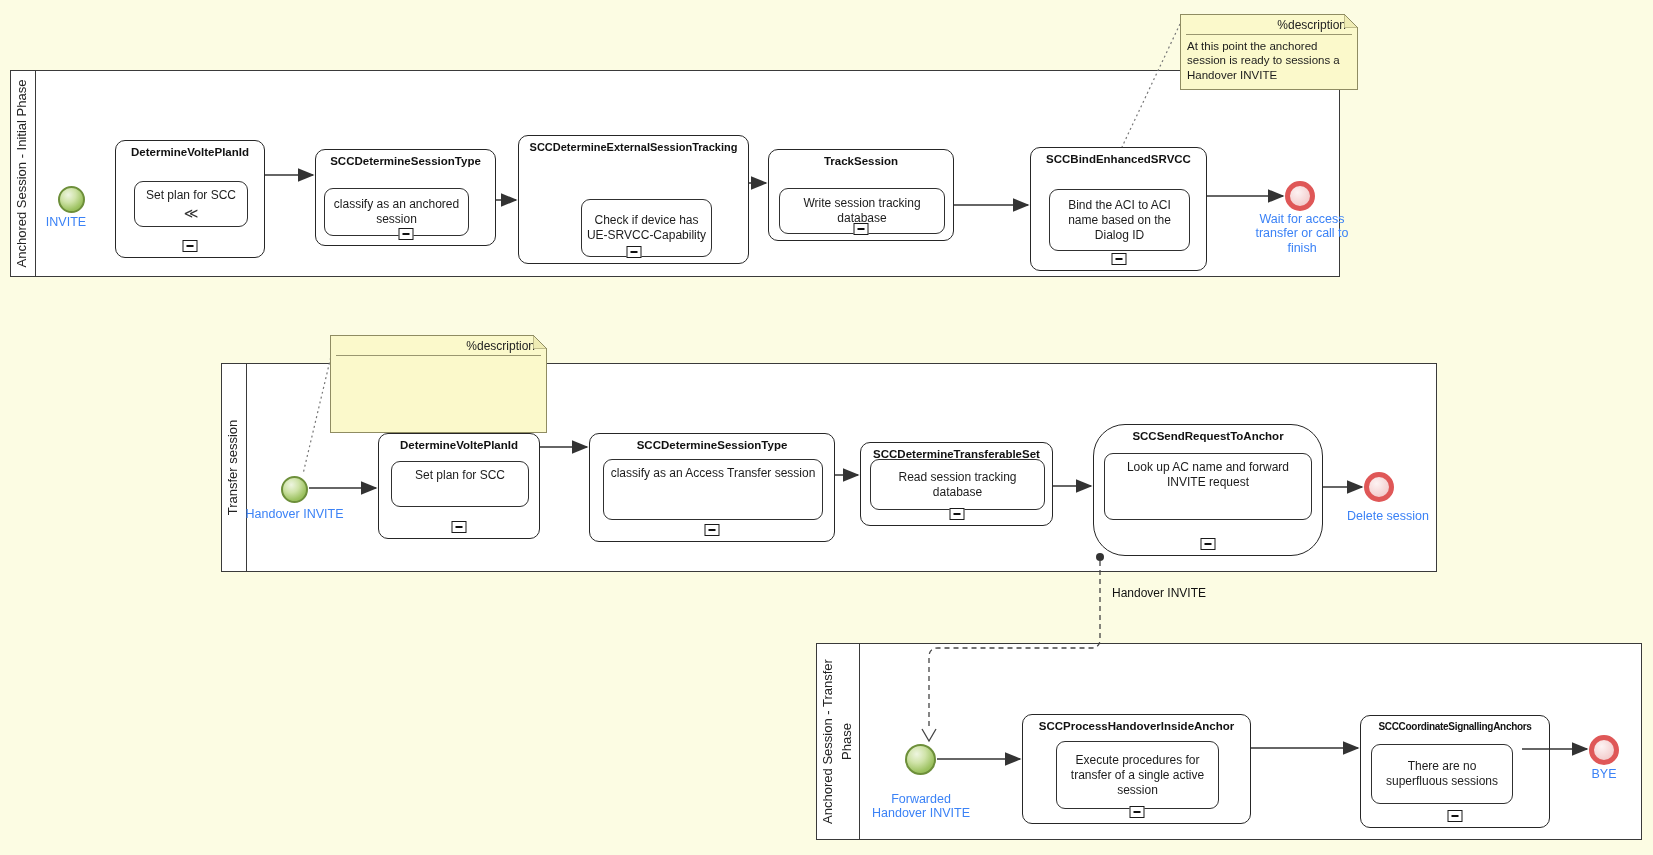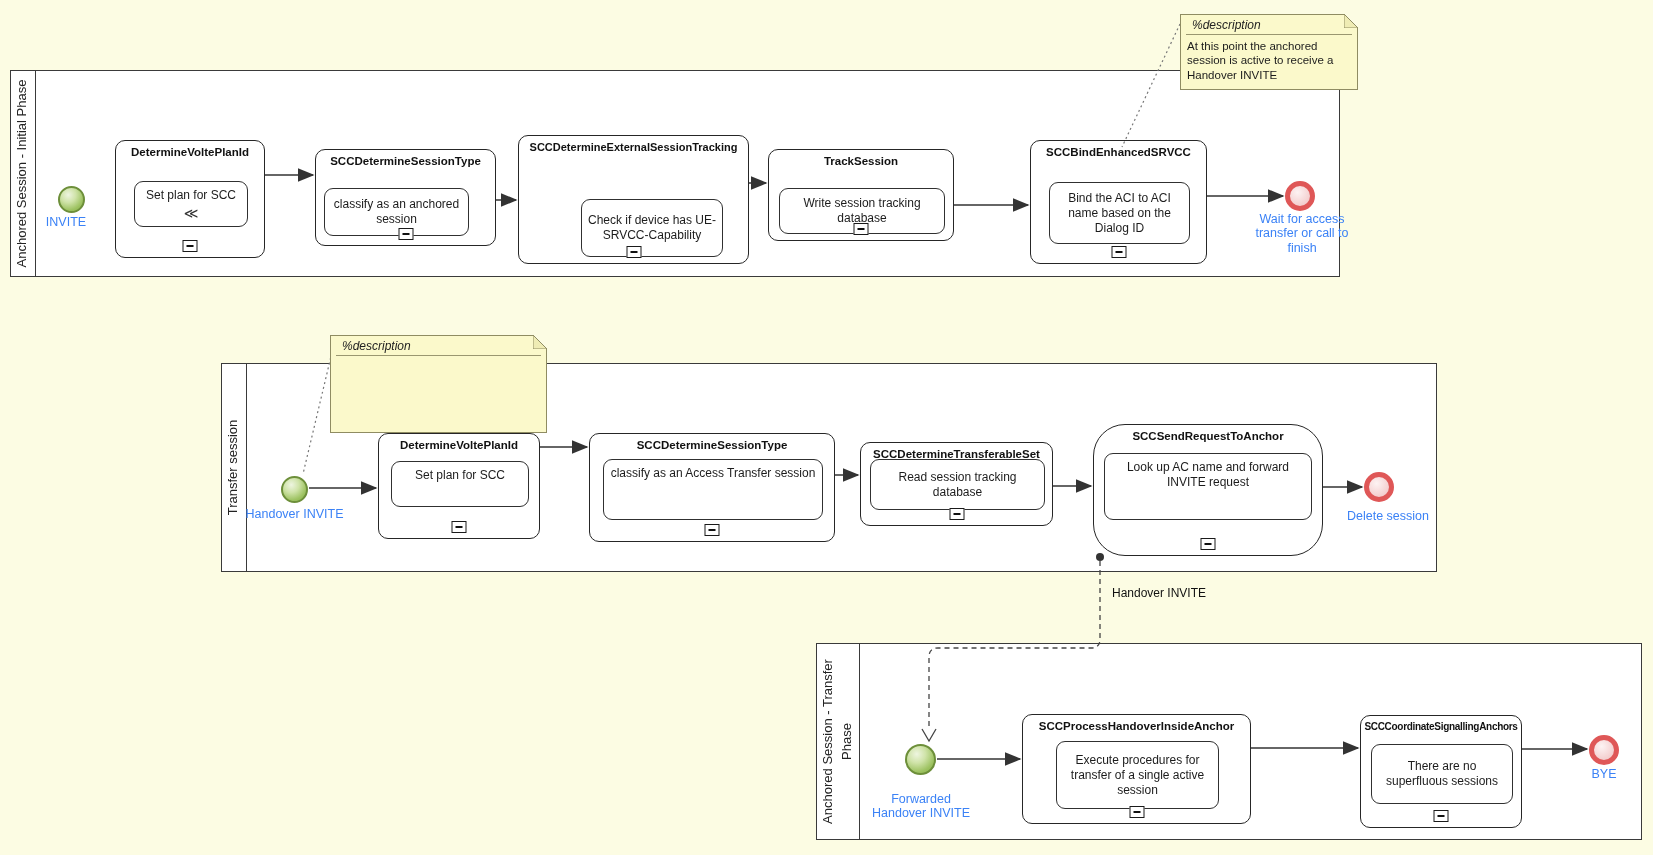--- a/index.html
+++ b/index.html
@@ -16,21 +16,21 @@
   .task-inner.top{justify-content:flex-start;padding-top:6px;}
   .rewind{font-size:14px;line-height:1;margin-top:3px;color:#333;}
   .marker{position:absolute;bottom:5px;left:50%;transform:translateX(-50%);width:15px;height:12px;border:1.5px solid #1a1a1a;background:#fff;box-sizing:border-box;display:flex;align-items:center;justify-content:center;}
   .marker::after{content:"";width:7px;height:2px;background:#111;}
 
   .start-event{position:absolute;width:27px;height:27px;border-radius:50%;border:2px solid #6D8F3A;box-sizing:border-box;background:radial-gradient(circle at 36% 30%,#Eef5e0 0%,#cfe3a8 35%,#9dc261 70%,#85ae45 100%);z-index:4;}
   .end-event{position:absolute;width:30px;height:30px;border-radius:50%;border:5px solid #DF5757;box-sizing:border-box;background:radial-gradient(circle at 38% 32%,#fdf3f3 0%,#f7dcdc 45%,#efc0c0 100%);z-index:4;}
   .event-label{position:absolute;font-size:12.5px;color:#3b82f6;text-align:center;line-height:1.15;z-index:4;}
 
   .note{position:absolute;background:#FBF9CB;border:1px solid #8F8C62;box-sizing:border-box;z-index:6;}
-  .note-title{font-size:12px;color:#222;text-align:left;padding:3px 6px 2px 6px;margin:0 5px;border-bottom:1px solid #9a9770;font-style:italic;}
+  .note-title{font-size:12px;color:#222;text-align:right;padding:3px 6px 2px 6px;margin:0 5px;border-bottom:1px solid #9a9770;}
   .note-body{font-size:11.5px;color:#1c1c1c;padding:4px 6px;line-height:1.25;}
   .note-fold{position:absolute;top:-1px;right:-1px;z-index:7;}
 
   svg.wires{position:absolute;left:0;top:0;z-index:5;pointer-events:none;}
   .flow-label{position:absolute;font-size:12px;color:#111;z-index:5;}
 </style>
 </head>
 <body>
 
 <div id="page">
@@ -98,35 +98,35 @@
   <div class="task" style="left:315px;top:149px;width:181px;height:97px;">
     <div class="task-title">SCCDetermineSessionType</div>
     <div class="task-inner" style="left:8px;top:38px;width:145px;height:48px;">
       <span>classify as an anchored session</span>
     </div>
     <div class="marker"></div>
   </div>
 
   <div class="task" style="left:518px;top:135px;width:231px;height:129px;">
     <div class="task-title" style="font-size:11px;">SCCDetermineExternalSessionTracking</div>
-    <div class="task-inner" style="left:62px;top:63px;width:142px;height:58px;">
+    <div class="task-inner" style="left:62px;top:63px;width:131px;height:58px;">
       <span>Check if device has UE-SRVCC-Capability</span>
     </div>
     <div class="marker"></div>
   </div>
 
   <div class="task" style="left:768px;top:149px;width:186px;height:92px;">
     <div class="task-title">TrackSession</div>
     <div class="task-inner" style="left:10px;top:38px;width:166px;height:46px;">
       <span>Write session tracking database</span>
     </div>
     <div class="marker"></div>
   </div>
 
-  <div class="task" style="left:1030px;top:140px;width:177px;height:124px;">
+  <div class="task" style="left:1030px;top:147px;width:177px;height:124px;">
     <div class="task-title">SCCBindEnhancedSRVCC</div>
     <div class="task-inner" style="left:18px;top:41px;width:141px;height:62px;">
       <span>Bind the ACI to ACI name based on the Dialog ID</span>
     </div>
     <div class="marker"></div>
   </div>
 
   <div class="end-event" style="left:1285px;top:181px;"></div>
   <div class="event-label" style="left:1254px;top:212px;width:96px;">Wait for access transfer or call to finish</div>
 
@@ -172,38 +172,38 @@
   <div class="event-label" style="left:866px;top:792px;width:110px;">Forwarded Handover INVITE</div>
 
   <div class="task" style="left:1022px;top:714px;width:229px;height:110px;">
     <div class="task-title">SCCProcessHandoverInsideAnchor</div>
     <div class="task-inner" style="left:33px;top:26px;width:163px;height:68px;">
       <span>Execute procedures for transfer of a single active session</span>
     </div>
     <div class="marker"></div>
   </div>
 
-  <div class="task" style="left:1360px;top:715px;width:162px;height:113px;">
+  <div class="task" style="left:1360px;top:715px;width:190px;height:113px;">
     <div class="task-title" style="font-size:10px;letter-spacing:-0.3px;">SCCCoordinateSignallingAnchors</div>
     <div class="task-inner" style="left:10px;top:28px;width:142px;height:60px;">
       <span>There are no superfluous sessions</span>
     </div>
     <div class="marker"></div>
   </div>
 
   <div class="end-event" style="left:1589px;top:735px;"></div>
   <div class="event-label" style="left:1584px;top:767px;width:40px;">BYE</div>
 
   <div class="note" style="left:1180px;top:14px;width:178px;height:76px;">
     <svg class="note-fold" width="14" height="14" viewBox="0 0 14 14">
       <path d="M0 0 L14 14 L14 0 Z" fill="#FCFCE3"></path>
       <path d="M0 0 L14 14 L0 14 Z" fill="#EFECB4" stroke="#8F8C62" stroke-width="1"></path>
     </svg>
     <div class="note-title">%description</div>
-    <div class="note-body">At this point the anchored session is active to receive a Handover INVITE</div>
+    <div class="note-body">At this point the anchored session is ready to sessions a Handover INVITE</div>
   </div>
 
   <div class="note" style="left:330px;top:335px;width:217px;height:98px;">
     <svg class="note-fold" width="14" height="14" viewBox="0 0 14 14">
       <path d="M0 0 L14 14 L14 0 Z" fill="#FCFCE3"></path>
       <path d="M0 0 L14 14 L0 14 Z" fill="#EFECB4" stroke="#8F8C62" stroke-width="1"></path>
     </svg>
     <div class="note-title">%description</div>
   </div>
 

